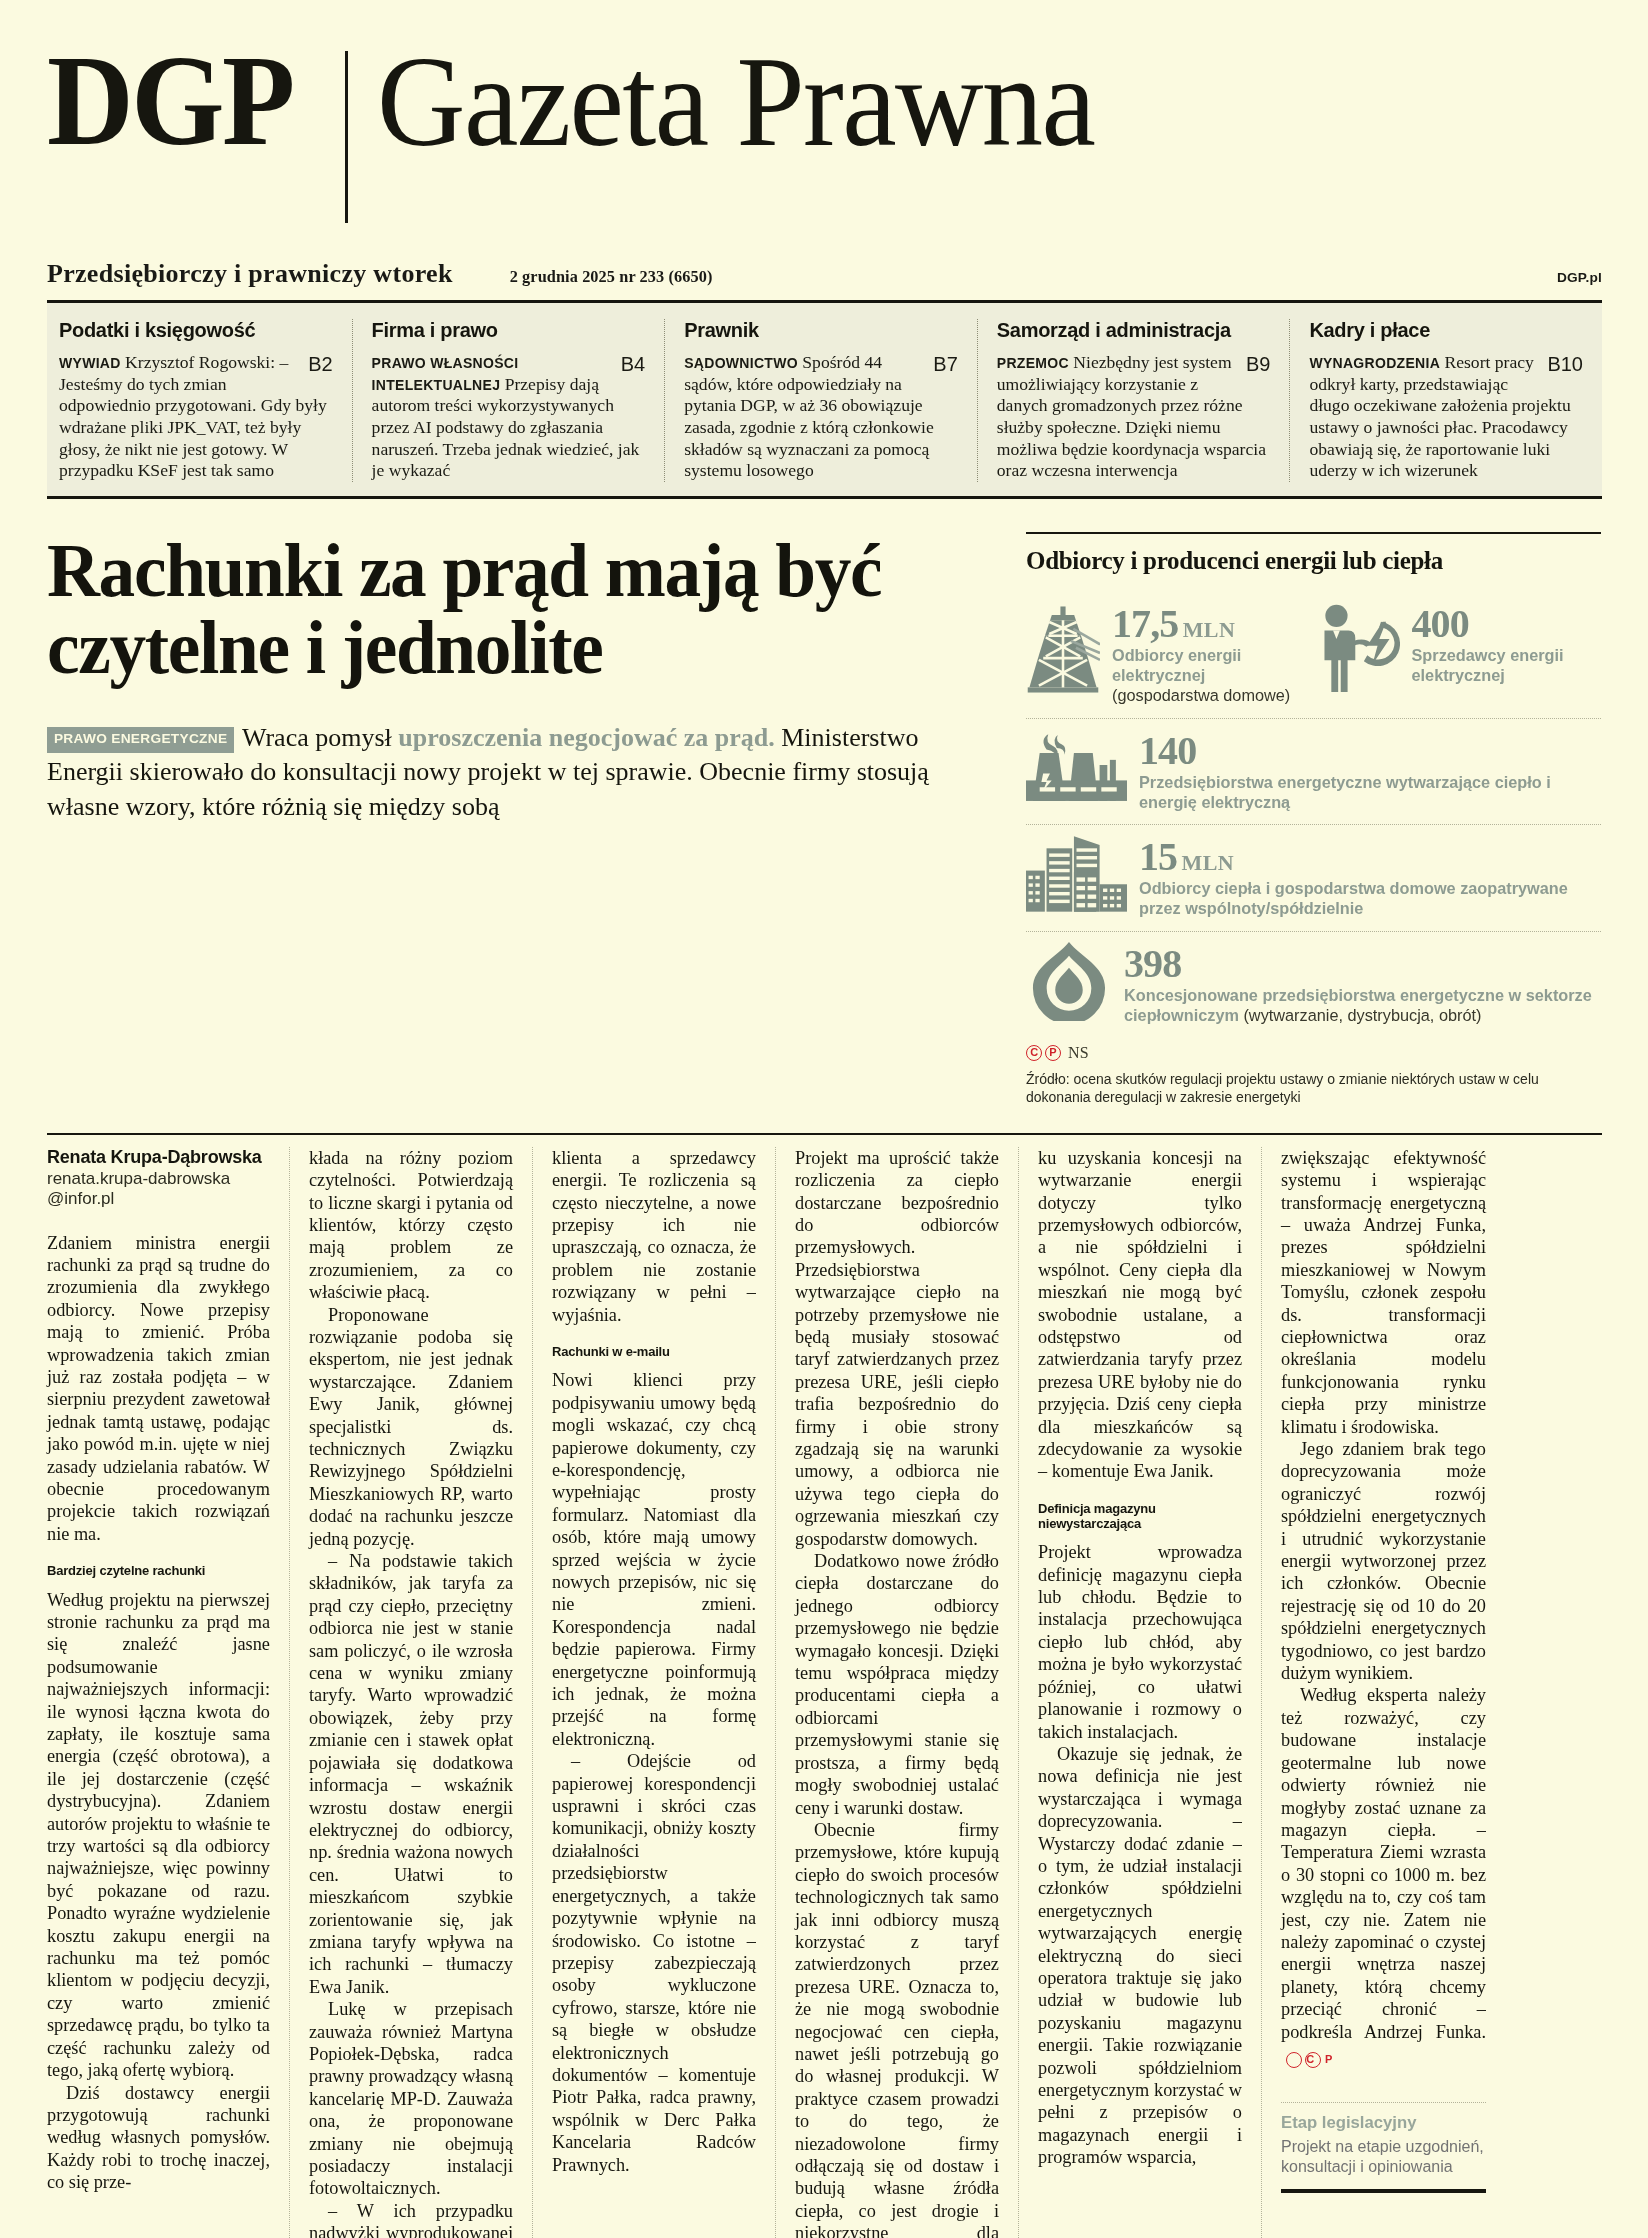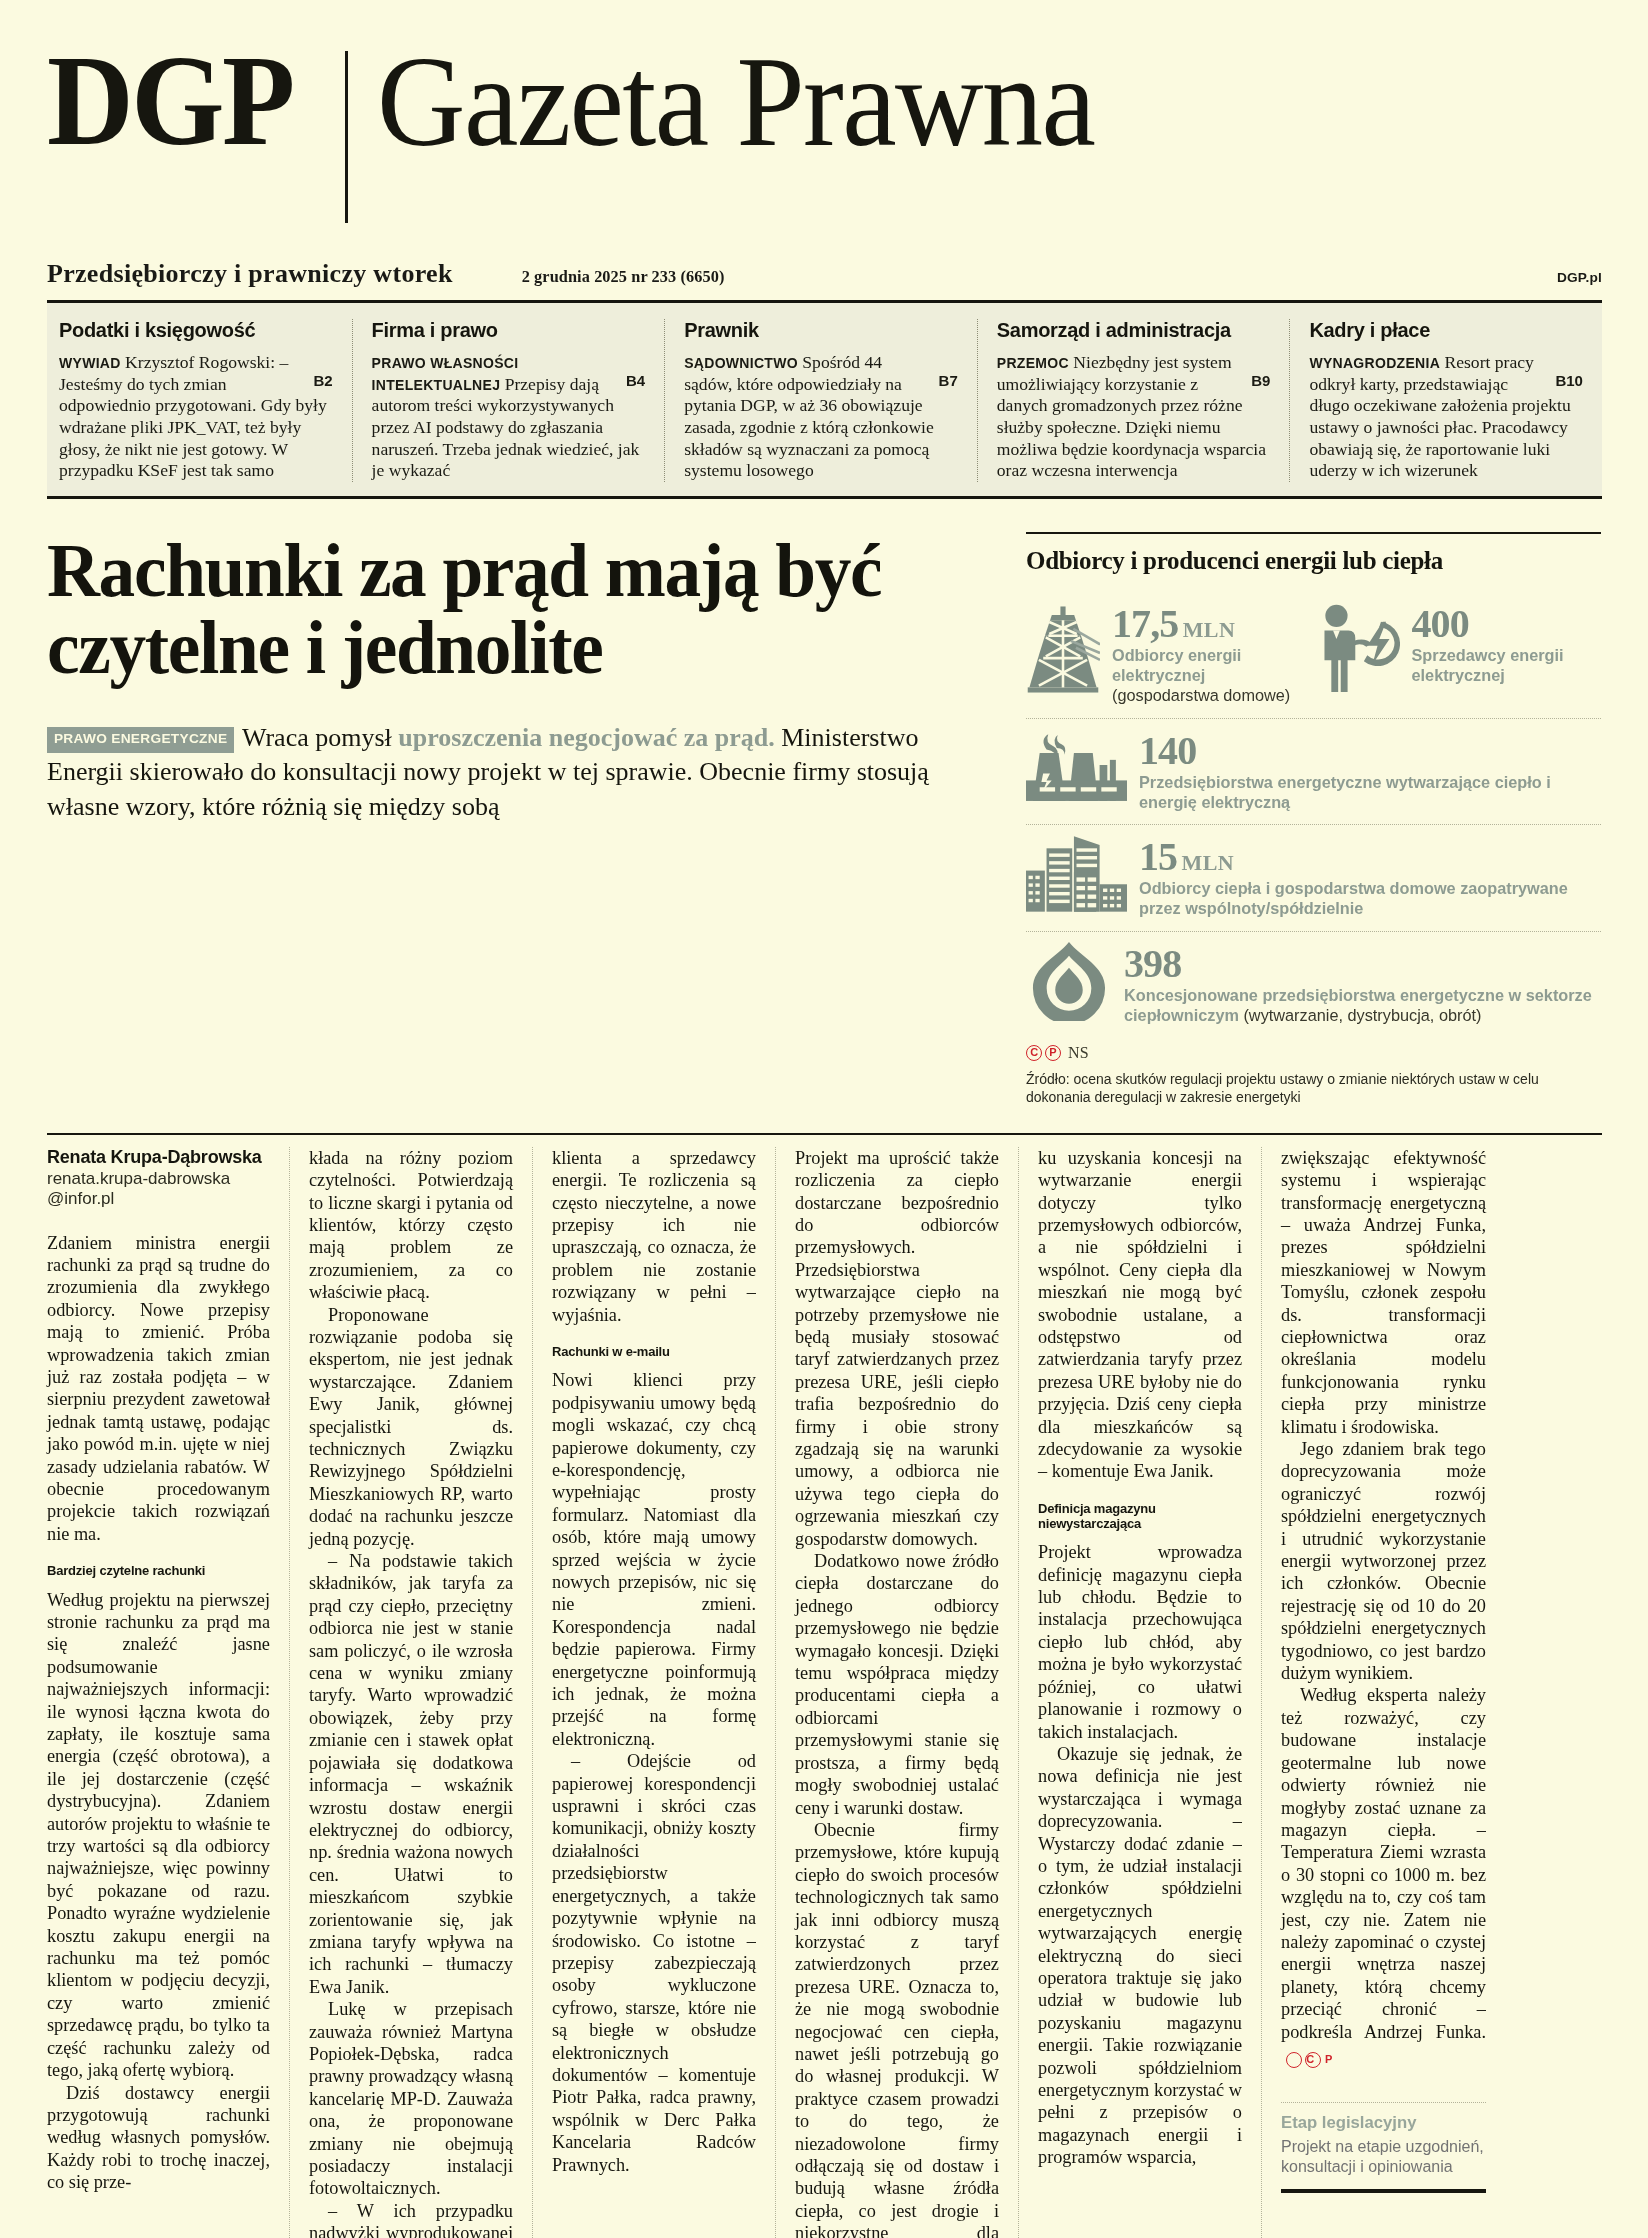--- a/index.html
+++ b/index.html
@@ -38,21 +38,20 @@
     transform-origin:left top;
     color:#16160f;
   }
 
   
   .dateline {
     display:flex; align-items:baseline;
     padding-top:36px;
     border-bottom:3.4px solid #16160f;
     padding-bottom:11px;
-    gap:12px;
   }
   .dateline-slogan {
     font-family:"Liberation Serif", serif;
     font-weight:700; font-size:26px; letter-spacing:0.3px;
   }
   .dateline-issue {
     font-family:"Liberation Serif", serif;
     font-weight:700; font-size:16.3px; margin-left:57px; letter-spacing:0.1px;
   }
   .dateline-site {
@@ -89,22 +88,22 @@
     color:#1a1a13;
   }
   .strip-kicker {
     font-family:"Liberation Sans", sans-serif;
     font-weight:700; font-size:14px;
     letter-spacing:0.3px;
     text-transform:uppercase;
   }
   .strip-page {
     font-family:"Liberation Sans", sans-serif;
-    font-weight:700; font-size:15px;
-    float:right; margin-left:12px;margin-top:20px;
+    font-weight:400; font-size:20px;
+    float:right; margin-left:12px;
   }
 
   
   .main { display:flex; padding-top:33px; }
   .main-left { width:960px; padding-right:19px; }
   .main-right { width:594px; padding-left:19px; }
 
   .headline {
     font-family:"Liberation Serif", serif;
     font-weight:700;

